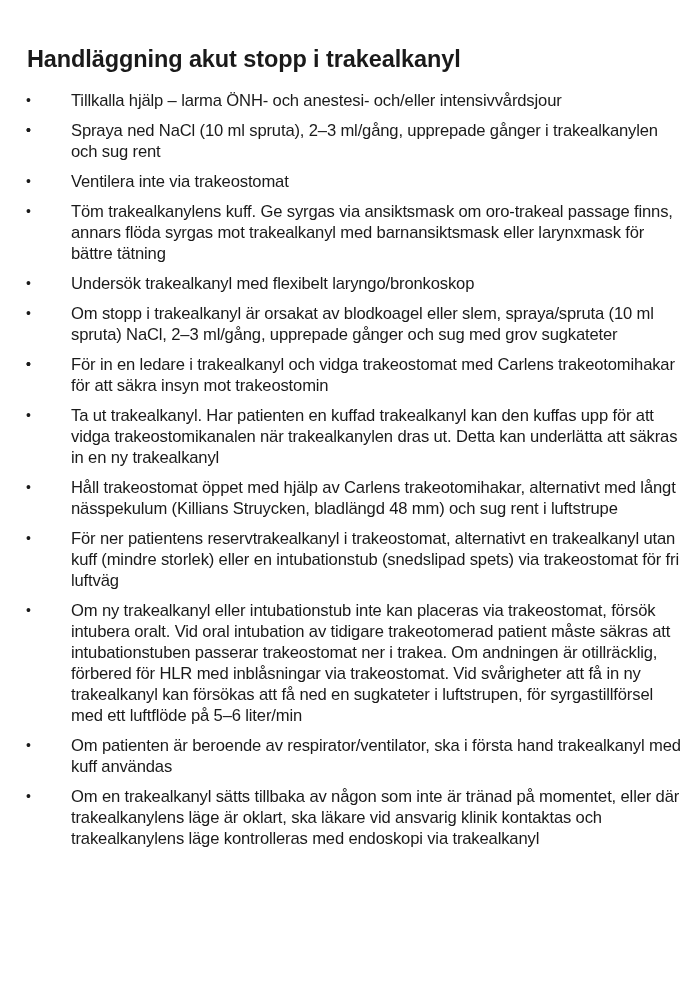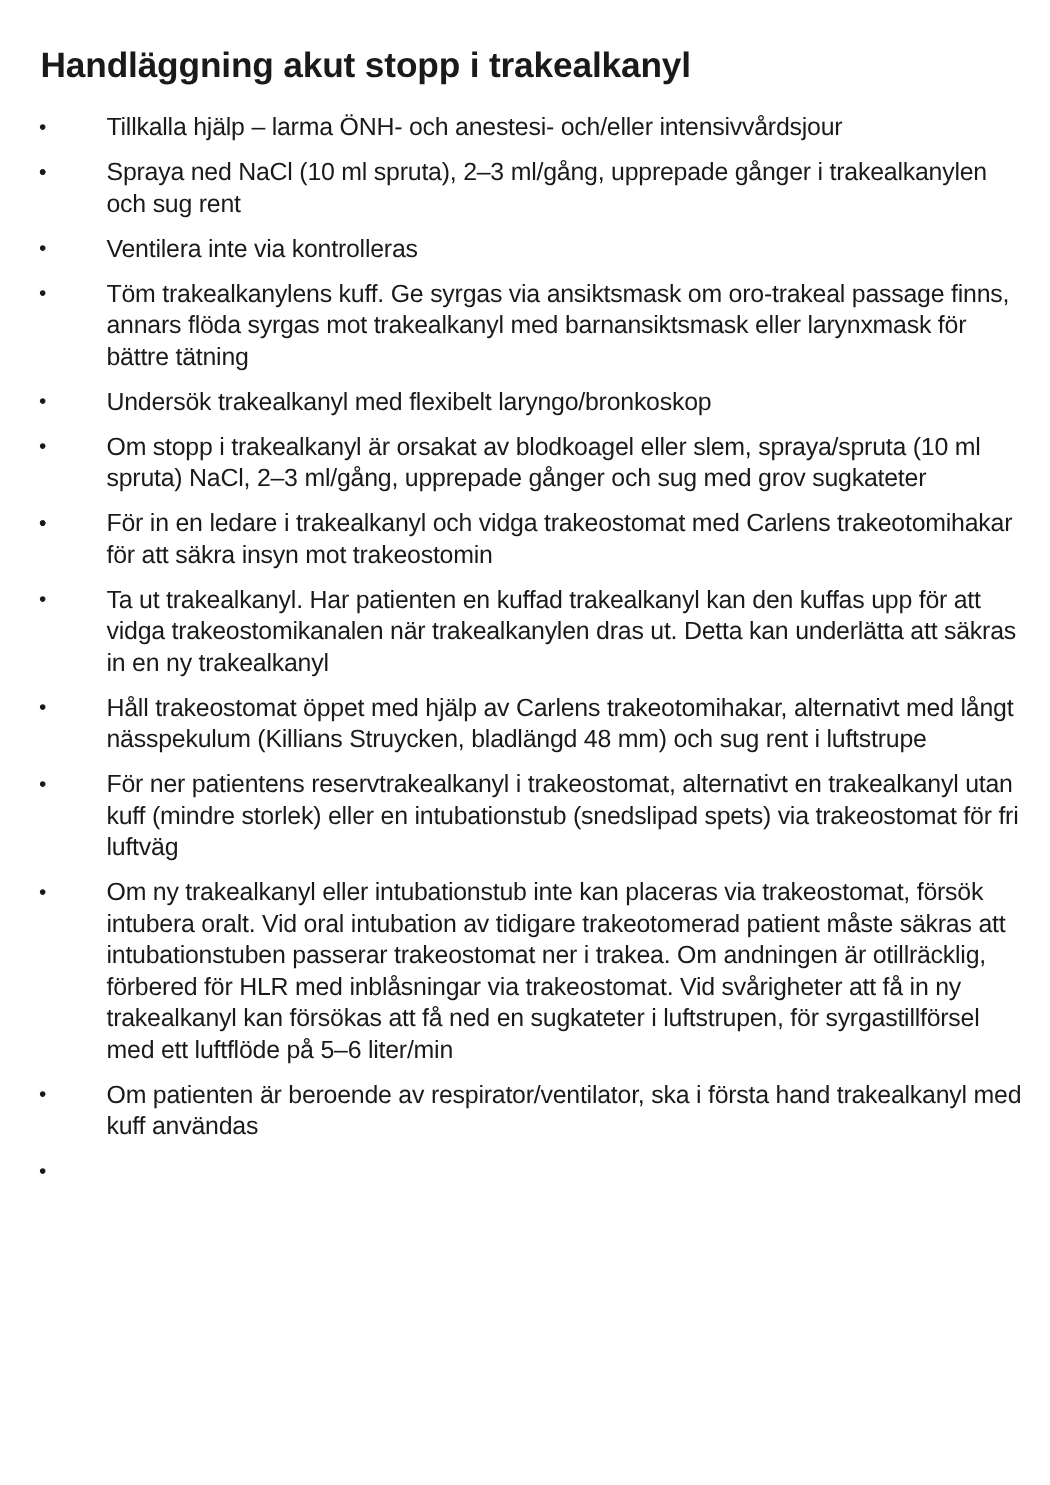--- a/index.html
+++ b/index.html
@@ -1,21 +1,21 @@
 <!DOCTYPE html>
 <html><head>
 <meta charset="utf-8">
 <style>
   html, body { margin: 0; padding: 0; background: #ffffff; }
   body {
     width: 700px; height: 990px; overflow: hidden;
     font-family: "Liberation Sans", sans-serif;
     color: #1a1a1a;
   }
-  .page { position: relative; padding: 28px 0 0 0; }
+  .page { position: relative; padding: 28px 0 0 0; margin-top: 16px; }
   .title {
     margin: 0 0 0 27px;
     font-size: 23.5px;
     font-weight: bold;
     line-height: 30px;
     letter-spacing: -0.1px;
   }
   ul.list {
     list-style: none;
     margin: 16px 0 0 0;
@@ -40,26 +40,26 @@
 </style>
 </head>
 <body>
 
 <div class="page">
   <h1 class="title">Handläggning akut stopp i trakealkanyl</h1>
   <ul class="list">
     <li><span class="bullet">•</span><span>Tillkalla hjälp – larma ÖNH- och anestesi- och/eller intensivvårdsjour</span></li>
     <li><span class="bullet">•</span></li>
     <li><span class="bullet">•</span><span>Spraya ned NaCl (10 ml spruta), 2–3 ml/gång, upprepade gånger i trakealkanylen och sug rent</span></li>
-    <li><span class="bullet">•</span><span>Ventilera inte via kontrolleras</span></li>
+    <li><span class="bullet">•</span><span>Ventilera inte via trakeostomat</span></li>
     <li><span class="bullet">•</span><span>Töm trakealkanylens kuff. Ge syrgas via ansiktsmask om oro-trakeal passage finns, annars flöda syrgas mot trakealkanyl med barnansiktsmask eller larynxmask för bättre tätning</span></li>
     <li><span class="bullet">•</span><span>Undersök trakealkanyl med flexibelt laryngo/bronkoskop</span></li>
     <li><span class="bullet">•</span><span>Om stopp i trakealkanyl är orsakat av blodkoagel eller slem, spraya/spruta (10 ml spruta) NaCl, 2–3 ml/gång, upprepade gånger och sug med grov sugkateter</span></li>
     <li><span class="bullet">•</span></li>
     <li><span class="bullet">•</span><span>För in en ledare i trakealkanyl och vidga trakeostomat med Carlens trakeotomihakar för att säkra insyn mot trakeostomin</span></li>
     <li><span class="bullet">•</span><span>Ta ut trakealkanyl. Har patienten en kuffad trakealkanyl kan den kuffas upp för att vidga trakeostomikanalen när trakealkanylen dras ut. Detta kan underlätta att säkras in en ny trakealkanyl</span></li>
     <li><span class="bullet">•</span><span>Håll trakeostomat öppet med hjälp av Carlens trakeotomihakar, alternativt med långt nässpekulum (Killians Struycken, bladlängd 48 mm) och sug rent i luftstrupe</span></li>
     <li><span class="bullet">•</span><span>För ner patientens reservtrakealkanyl i trakeostomat, alternativt en trakealkanyl utan kuff (mindre storlek) eller en intubationstub (snedslipad spets) via trakeostomat för fri luftväg</span></li>
     <li><span class="bullet">•</span><span>Om ny trakealkanyl eller intubationstub inte kan placeras via trakeostomat, försök intubera oralt. Vid oral intubation av tidigare trakeotomerad patient måste säkras att intubationstuben passerar trakeostomat ner i trakea. Om andningen är otillräcklig, förbered för HLR med inblåsningar via trakeostomat. Vid svårigheter att få in ny trakealkanyl kan försökas att få ned en sugkateter i luftstrupen, för syrgastillförsel med ett luftflöde på 5–6 liter/min</span></li>
     <li><span class="bullet">•</span><span>Om patienten är beroende av respirator/ventilator, ska i första hand trakealkanyl med kuff användas</span></li>
-    <li><span class="bullet">•</span></li>
+    <li><span class="bullet">•</span><span>Om en trakealkanyl sätts tillbaka av någon som inte är tränad på momentet, eller där trakealkanylens läge är oklart, ska läkare vid ansvarig klinik kontaktas och trakealkanylens läge kontrolleras med endoskopi via trakealkanyl</span></li>
   </ul>
 </div>
 
 </body></html>

